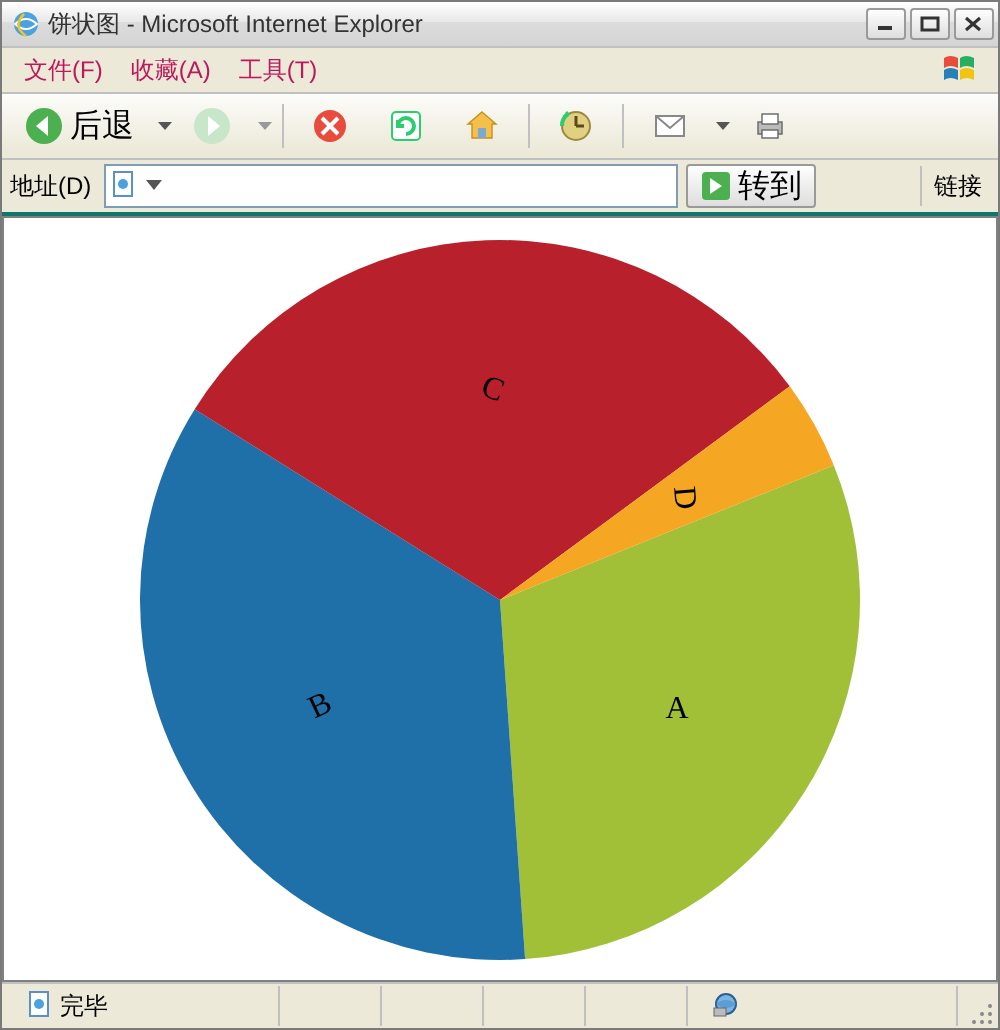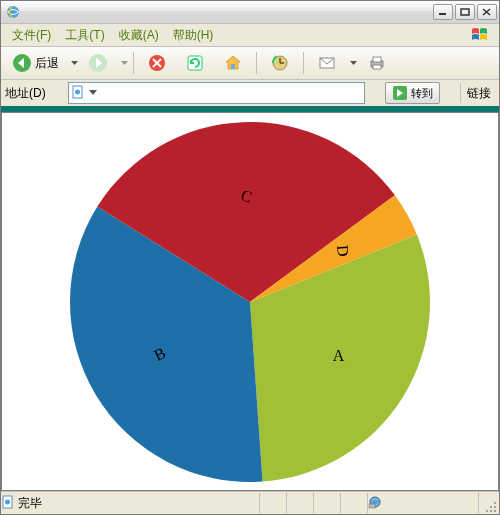--- a/index.html
+++ b/index.html
@@ -60,21 +60,21 @@
   .title-bar .win-btn svg { display:block; }
   
   .menu-bar {
     height: 22px;
     background: #ece9d8;
     display: flex;
     align-items: center;
     padding: 0 4px;
     border-bottom: 1px solid #c0c0c0;
     font-size: 12px;
-    color: #4d7c0f;
+    color: #be185d;
   }
   .menu-bar .menu-item {
     padding: 2px 7px;
   }
   .menu-bar .flag {
     margin-left: auto;
     width: 28px;
     height: 22px;
     display: flex;
     align-items: center;
@@ -95,43 +95,43 @@
     min-width: 26px;
     border: 1px solid transparent;
     border-radius: 3px;
     display: flex;
     align-items: center;
     justify-content: center;
     padding: 0 4px;
     gap: 3px;
   }
   .tb-btn.big { padding: 0 6px; }
-  .tb-text { font-size: 12px; color: #000; }
+  .tb-text { font-size: 16px; color: #000; }
   .tb-sep {
     width: 1px;
     height: 22px;
     background: #c0c0c0;
     margin: 0 3px;
   }
   .dd {
     width: 8px;
     height: 22px;
     display:flex;align-items:center;justify-content:center;
     margin-left:2px;
   }
   .dd svg{display:block;}
   
   .address-bar {
     height: 26px;
     background: #ece9d8;
-    border-bottom: 6px solid #0f766e;
+    border-bottom: 2px solid #0f766e;
     display: flex;
     align-items: center;
     padding: 0 2px;
-    gap: 20px;
+    gap: 4px;
     font-size: 12px;
   }
   .address-label { padding: 0 2px; }
   .address-input-wrap {
     flex: 1 1 auto;
     height: 20px;
     background: #fff;
     border: 1px solid #7f9db9;
     display: flex;
     align-items: center;
@@ -149,27 +149,27 @@
   }
   .go-btn {
     height: 20px;
     background: linear-gradient(to bottom,#fefefe,#dedede);
     border: 1px solid #9a9a9a;
     border-radius: 2px;
     display: flex;
     align-items: center;
     padding: 0 6px;
     gap: 3px;
-    font-size: 11px;
+    font-size: 16px;
   }
   .links-label {
     padding: 0 6px;
     border-left: 1px solid #c0c0c0;
     height: 20px;
-    display:flex;align-items:center;
+    display:flex;align-items:center;margin-left:48px;
   }
   
   .content {
     flex: 1 1 auto;
     background: #fff;
     border: 1px solid #808080;
     margin: 0;
     position: relative;
     overflow: hidden;
   }
@@ -187,21 +187,21 @@
     border-top: 1px solid #c0c0c0;
     display: flex;
     align-items: center;
     font-size: 12px;
   }
   .status-cell {
     height: 20px;
     border-right: 1px solid #c0c0c0;
     display: flex;
     align-items: center;
-    padding: 0 0;
+    padding: 0 12px;
     gap: 3px;
   }
   .status-cell.first { flex: 1 1 auto; }
   .status-cell.small { width: 26px; }
   .status-cell.zone { width: 110px; }
   .grip {
     width: 16px; height: 20px;
     display:flex;align-items:flex-end;justify-content:flex-end;
     padding: 2px;
   }
@@ -216,20 +216,21 @@
 <div class="window">
 
   <div class="title-bar">
     <span class="app-icon">
       <svg width="14" height="14" viewBox="0 0 14 14">
         <circle cx="7" cy="7" r="6" fill="#4aa3df"></circle>
         <path d="M1.5 7 Q7 2 12.5 7 Q7 12 1.5 7 Z" fill="none" stroke="#fff" stroke-width="1"></path>
         <path d="M7 13 Q0 8 6 2" fill="none" stroke="#f5c518" stroke-width="1.3"></path>
       </svg>
     </span>
+    <span class="title-text">饼状图 - Microsoft Internet Explorer</span>
     <span class="spacer"></span>
     <span class="win-btn">
       <svg width="10" height="8">
           <line x1="1" y1="6" x2="8" y2="6" stroke="#333" stroke-width="2"></line>
         </svg>
     </span>
     <span class="win-btn">
       <svg width="10" height="8">
           <rect x="1" y="1" width="8" height="6" fill="none" stroke="#333" stroke-width="1.5"></rect>
         </svg>
@@ -237,23 +238,22 @@
     <span class="win-btn">
       <svg width="10" height="8">
           <line x1="1" y1="1" x2="8" y2="7" stroke="#333" stroke-width="1.5"></line>
           <line x1="8" y1="1" x2="1" y2="7" stroke="#333" stroke-width="1.5"></line>
         </svg>
     </span>
   </div>
 
   <div class="menu-bar">
     <span class="menu-item">文件(F)</span>
+    <span class="menu-item">收藏(A)</span>
     <span class="menu-item">工具(T)</span>
-    <span class="menu-item">收藏(A)</span>
-    <span class="menu-item">帮助(H)</span>
     <span class="flag">
       <svg width="22" height="18" viewBox="0 0 22 18">
         <path d="M2 3 Q5 1 9 3 L9 8 Q5 6 2 8 Z" fill="#e74c3c"></path>
         <path d="M10 3 Q13 1 17 3 L17 8 Q13 6 10 8 Z" fill="#27ae60"></path>
         <path d="M2 9 Q5 7 9 9 L9 14 Q5 12 2 14 Z" fill="#2980b9"></path>
         <path d="M10 9 Q13 7 17 9 L17 14 Q13 12 10 14 Z" fill="#f1c40f"></path>
       </svg>
     </span>
   </div>
 

